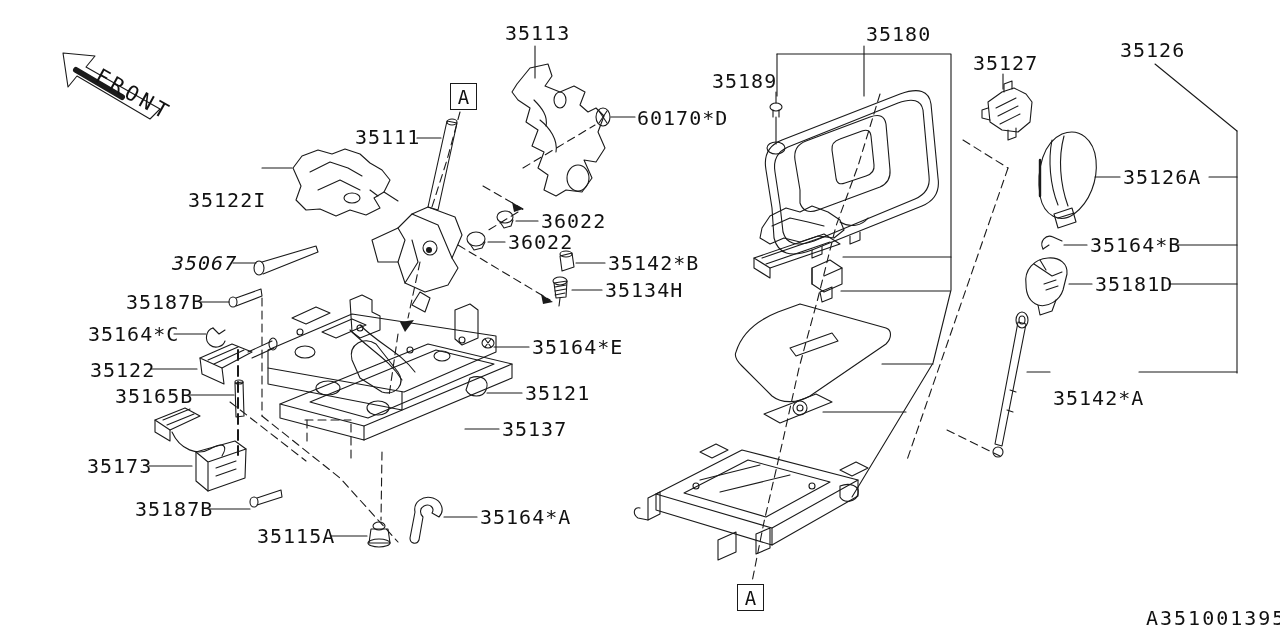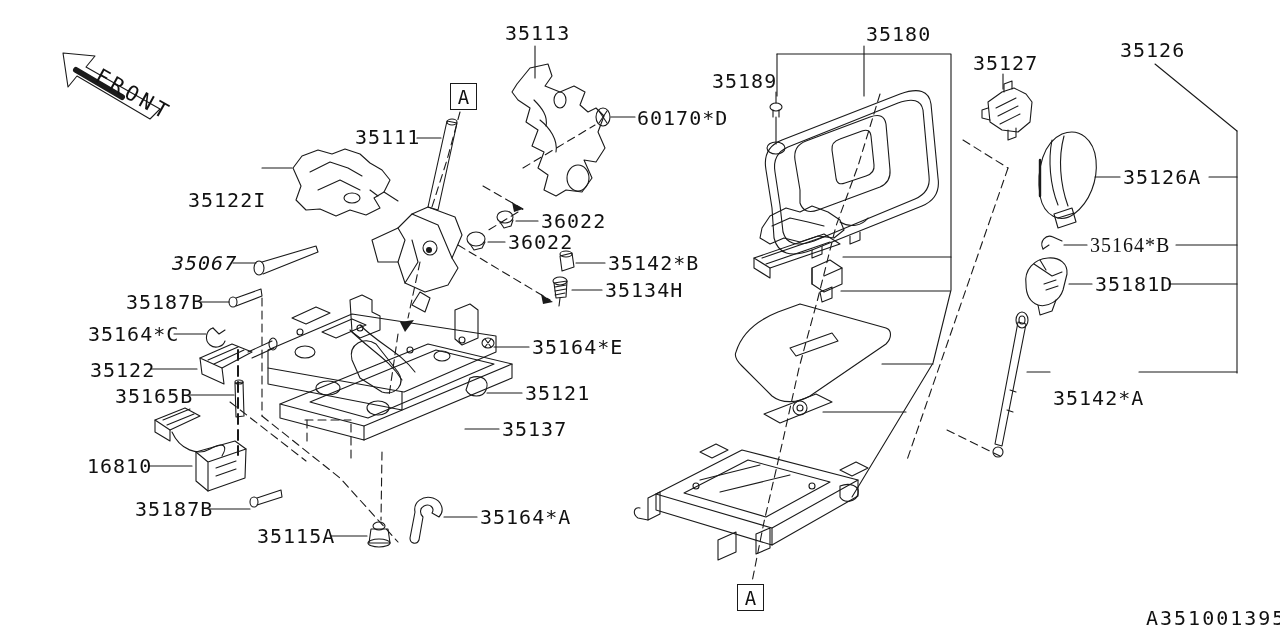--- a/index.html
+++ b/index.html
@@ -350,28 +350,28 @@
       <div class="part-label" style="left: 172px; top: 252px; font-style: italic;">35067</div>
       <div class="part-label" style="left: 608px; top: 252px;">35142*B</div>
       <div class="part-label" style="left: 605px; top: 279px;">35134H</div>
       <div class="part-label" style="left: 126px; top: 291px;">35187B</div>
       <div class="part-label" style="left: 88px; top: 323px;">35164*C</div>
       <div class="part-label" style="left: 90px; top: 359px;">35122</div>
       <div class="part-label" style="left: 115px; top: 385px;">35165B</div>
       <div class="part-label" style="left: 532px; top: 336px;">35164*E</div>
       <div class="part-label" style="left: 525px; top: 382px;">35121</div>
       <div class="part-label" style="left: 502px; top: 418px;">35137</div>
-      <div class="part-label" style="left: 87px; top: 455px;">16810</div>
+      <div class="part-label" style="left: 87px; top: 455px;">35173</div>
       <div class="part-label" style="left: 135px; top: 498px;">35187B</div>
       <div class="part-label" style="left: 257px; top: 525px;">35115A</div>
       <div class="part-label" style="left: 480px; top: 506px;">35164*A</div>
       <div class="part-label" style="left: 834px; top: 23px; margin-left: 32px;">35180</div>
       <div class="part-label" style="left: 712px; top: 70px; text-align: right;">35189</div>
       <div class="part-label" style="left: 973px; top: 52px;">35127</div>
       <div class="part-label" style="left: 1120px; top: 39px;">35126</div>
       <div class="part-label" style="left: 1123px; top: 166px;">35126A</div>
-      <div class="part-label" style="left: 1090px; top: 234px; font-family: Liberation Serif, serif;">35164*B</div>
+      <div class="part-label" style="left: 1090px; top: 234px;">35164*B</div>
       <div class="part-label" style="left: 1095px; top: 273px;">35181D</div>
       <div class="part-label" style="left: 1053px; top: 361px; margin-top: 26px;">35142*A</div>
     </div>
 
   <div class="drawing-number">A351001395</div>
 </div>
 
 </body></html>

